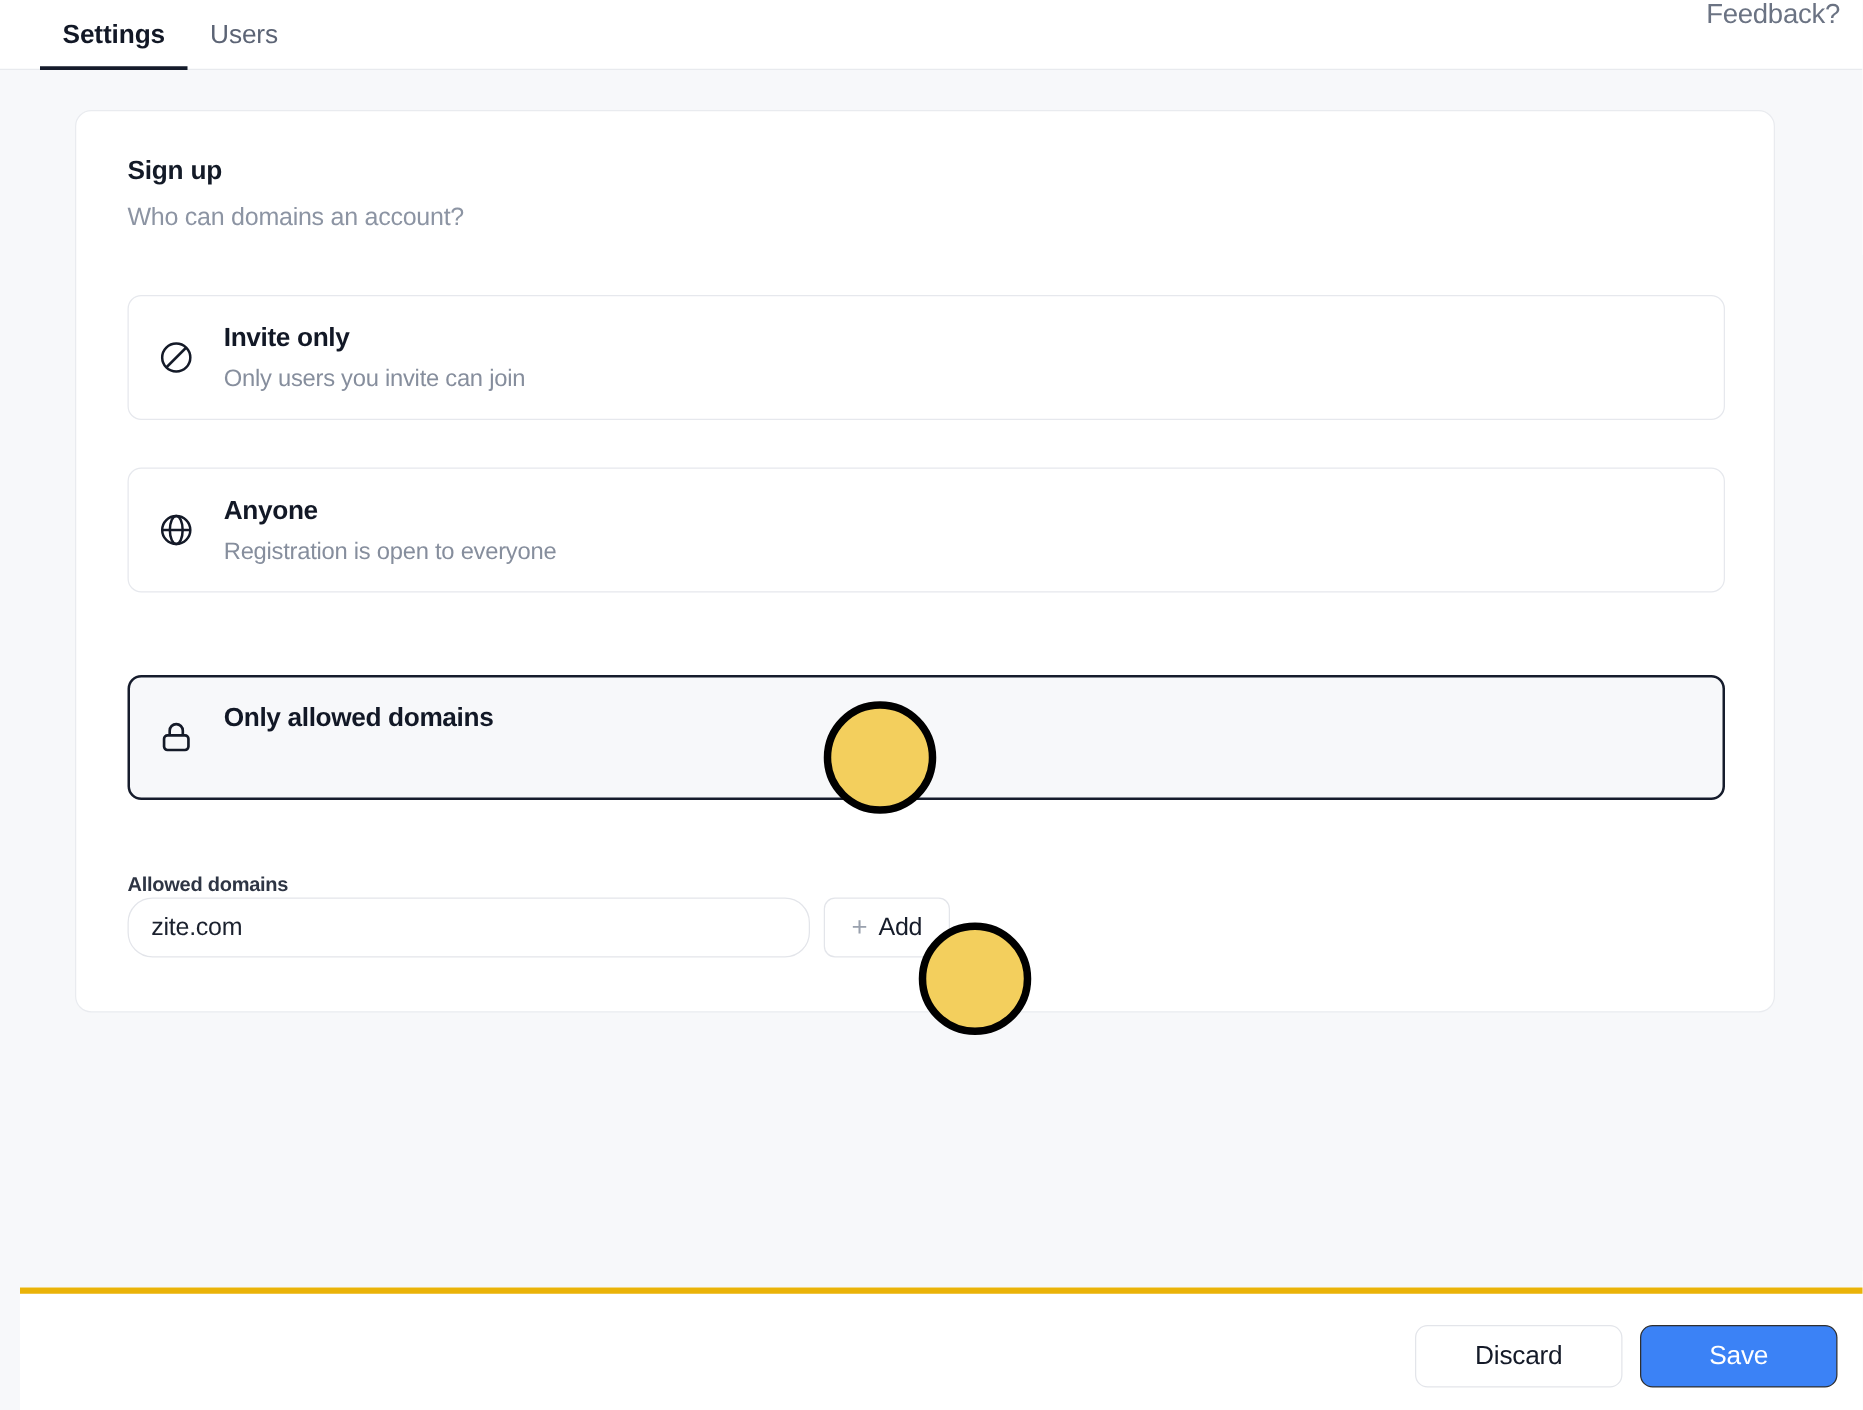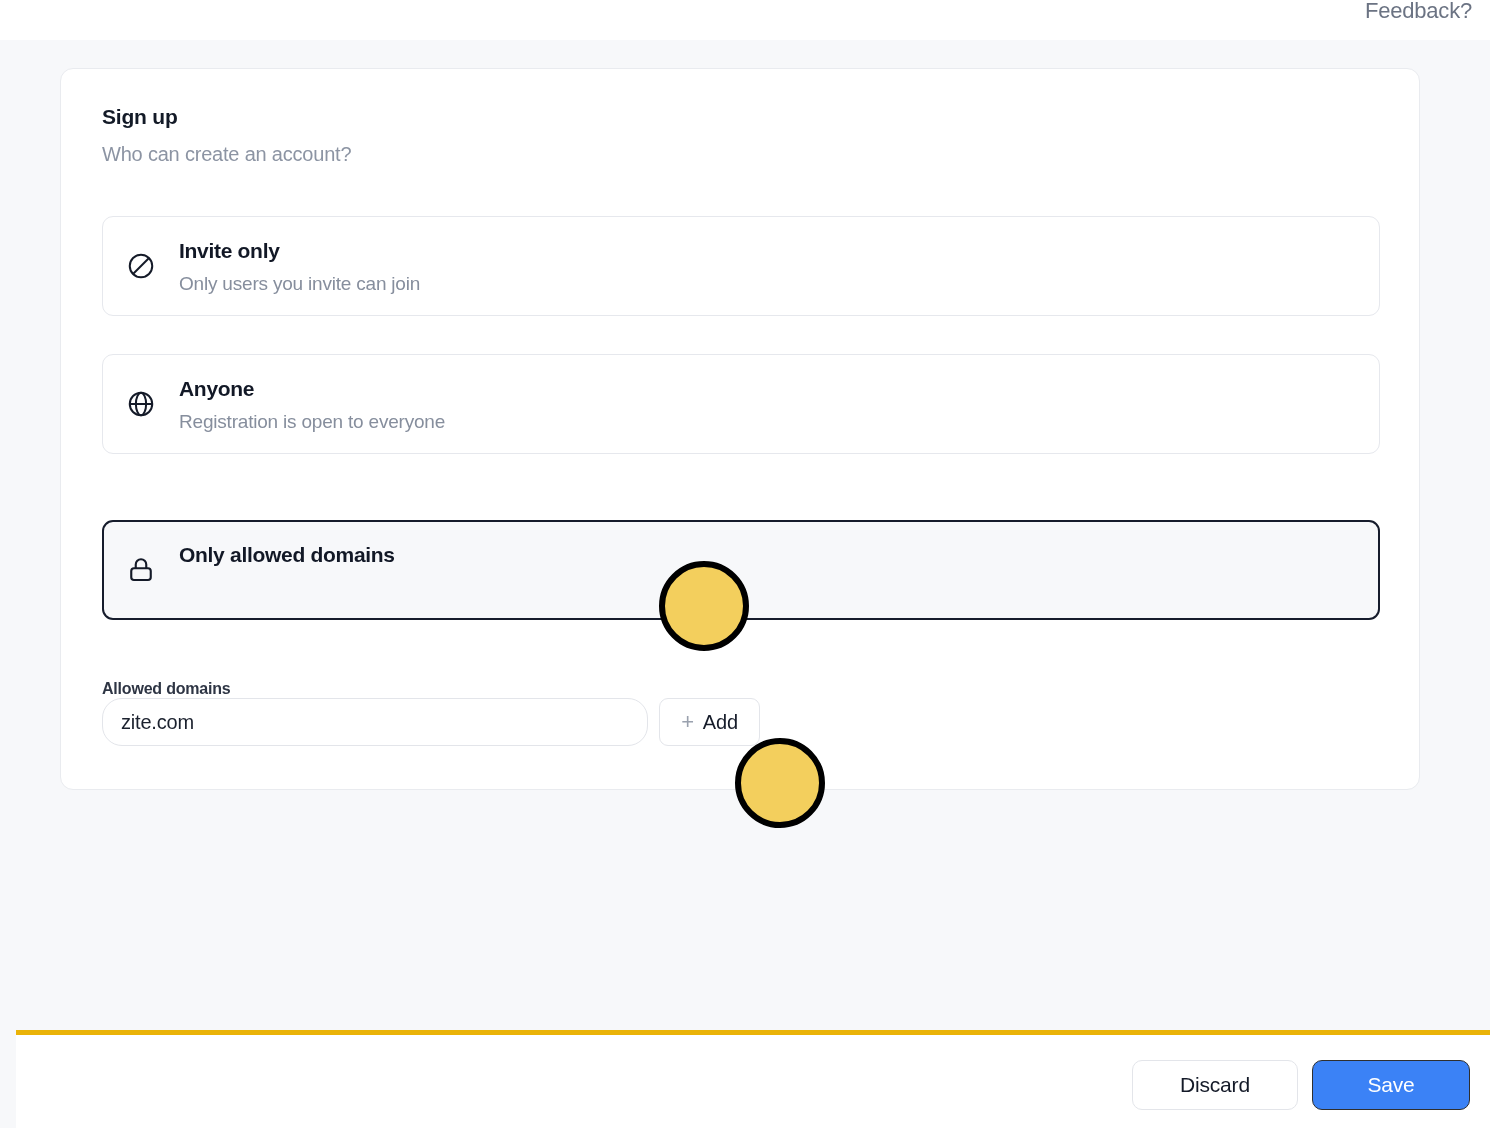--- a/index.html
+++ b/index.html
@@ -78,21 +78,21 @@
     letter-spacing: -0.2px;
     cursor: pointer;
     background: none;
     border: none;
     font-family: inherit;
   }
 
   
   .content {
     position: absolute;
-    top: 40px;
+    top: 60px;
     left: 0;
     width: 1490px;
     height: 974px;
     background: #f7f8fa;
     overflow: hidden;
   }
 
   .card {
     position: absolute;
     left: 60px;
@@ -300,28 +300,32 @@
     z-index: 50;
   }
 
   #marker-1 { left: 659px; top: 561px; width: 90px; height: 90px; }
   #marker-2 { left: 735px; top: 738px; width: 90px; height: 90px; }
 </style>
 </head>
 <body>
 
 <div class="header">
+  <div class="tabs">
+    <button class="tab active">Settings</button>
+    <button class="tab inactive">Users</button>
+  </div>
   <button class="feedback-link">Feedback?</button>
 </div>
 
 <div class="content">
 
   <div class="card" id="signup-card">
     <div class="card-title">Sign up</div>
-    <div class="card-subtitle">Who can create an account?</div>
+    <div class="card-subtitle">Who can domains an account?</div>
 
     <div class="option" id="opt-invite">
       <span class="option-icon">
         <svg width="30" height="30" viewBox="0 0 24 24" fill="none" stroke="currentColor" stroke-width="1.6">
           <circle cx="12" cy="12" r="9"></circle>
           <line x1="5.6" y1="18.4" x2="18.4" y2="5.6"></line>
         </svg>
       </span>
       <div class="option-title">Invite only</div>
       <div class="option-desc">Only users you invite can join</div>

